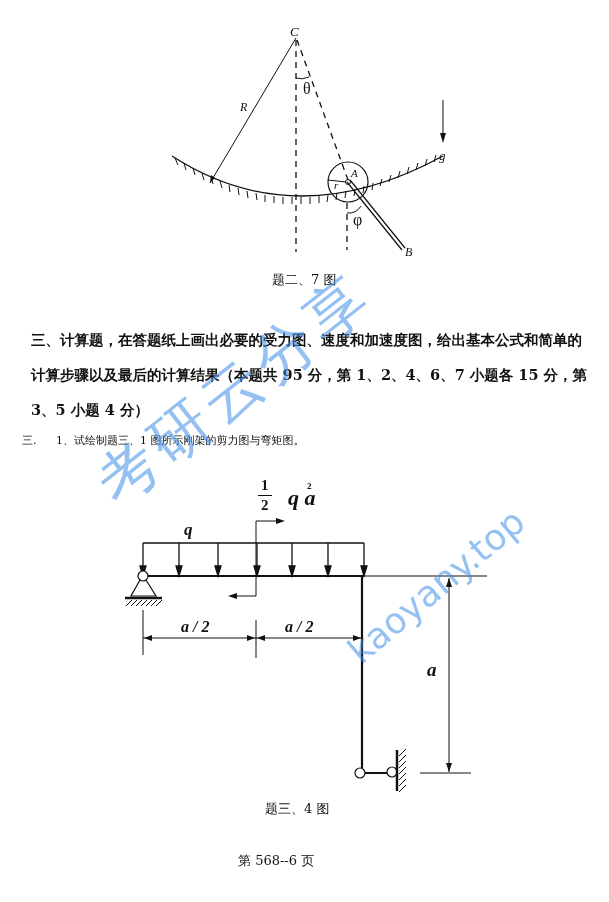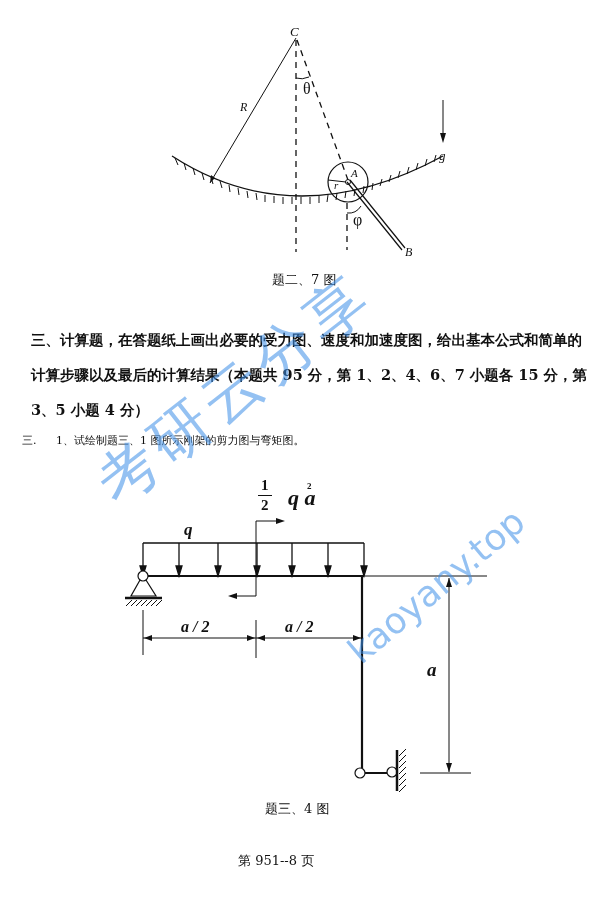--- a/index.html
+++ b/index.html
@@ -180,13 +180,13 @@
 <span class="lbl bold" style="left:184px;top:520px;font-size:17px;">q</span>
 <span class="lbl bold" style="left:181px;top:618px;font-size:16px;">a / 2</span>
 <span class="lbl bold" style="left:285px;top:618px;font-size:16px;">a / 2</span>
 <span class="lbl bold" style="left:427px;top:659px;font-size:19px;">a</span>
 
 <div class="caption" style="left:265px;top:800px;">题三、4 图</div>
 
 <div class="wm" style="left:80px;top:460px;font-size:60px;transform:rotate(-38deg);transform-origin:left top;letter-spacing:6px;">考研云分享</div>
 <div class="wm" style="left:340px;top:640px;font-size:36px;transform:rotate(-40deg);transform-origin:left top;">kaoyany.top</div>
 
-<div class="footer">第 951--8 页</div>
+<div class="footer">第 568--6 页</div>
 
 </body></html>

